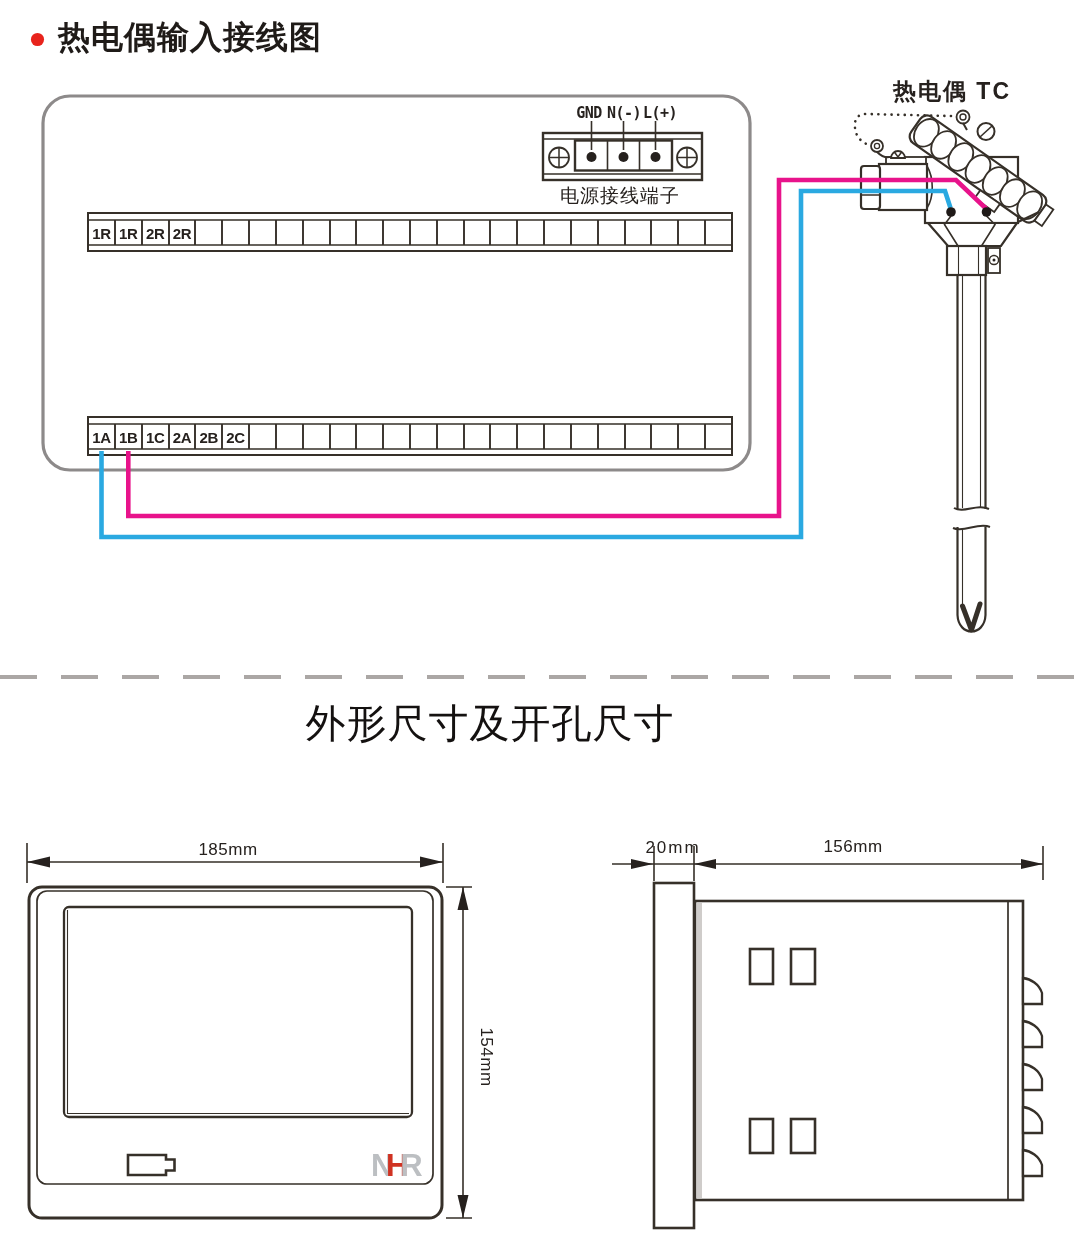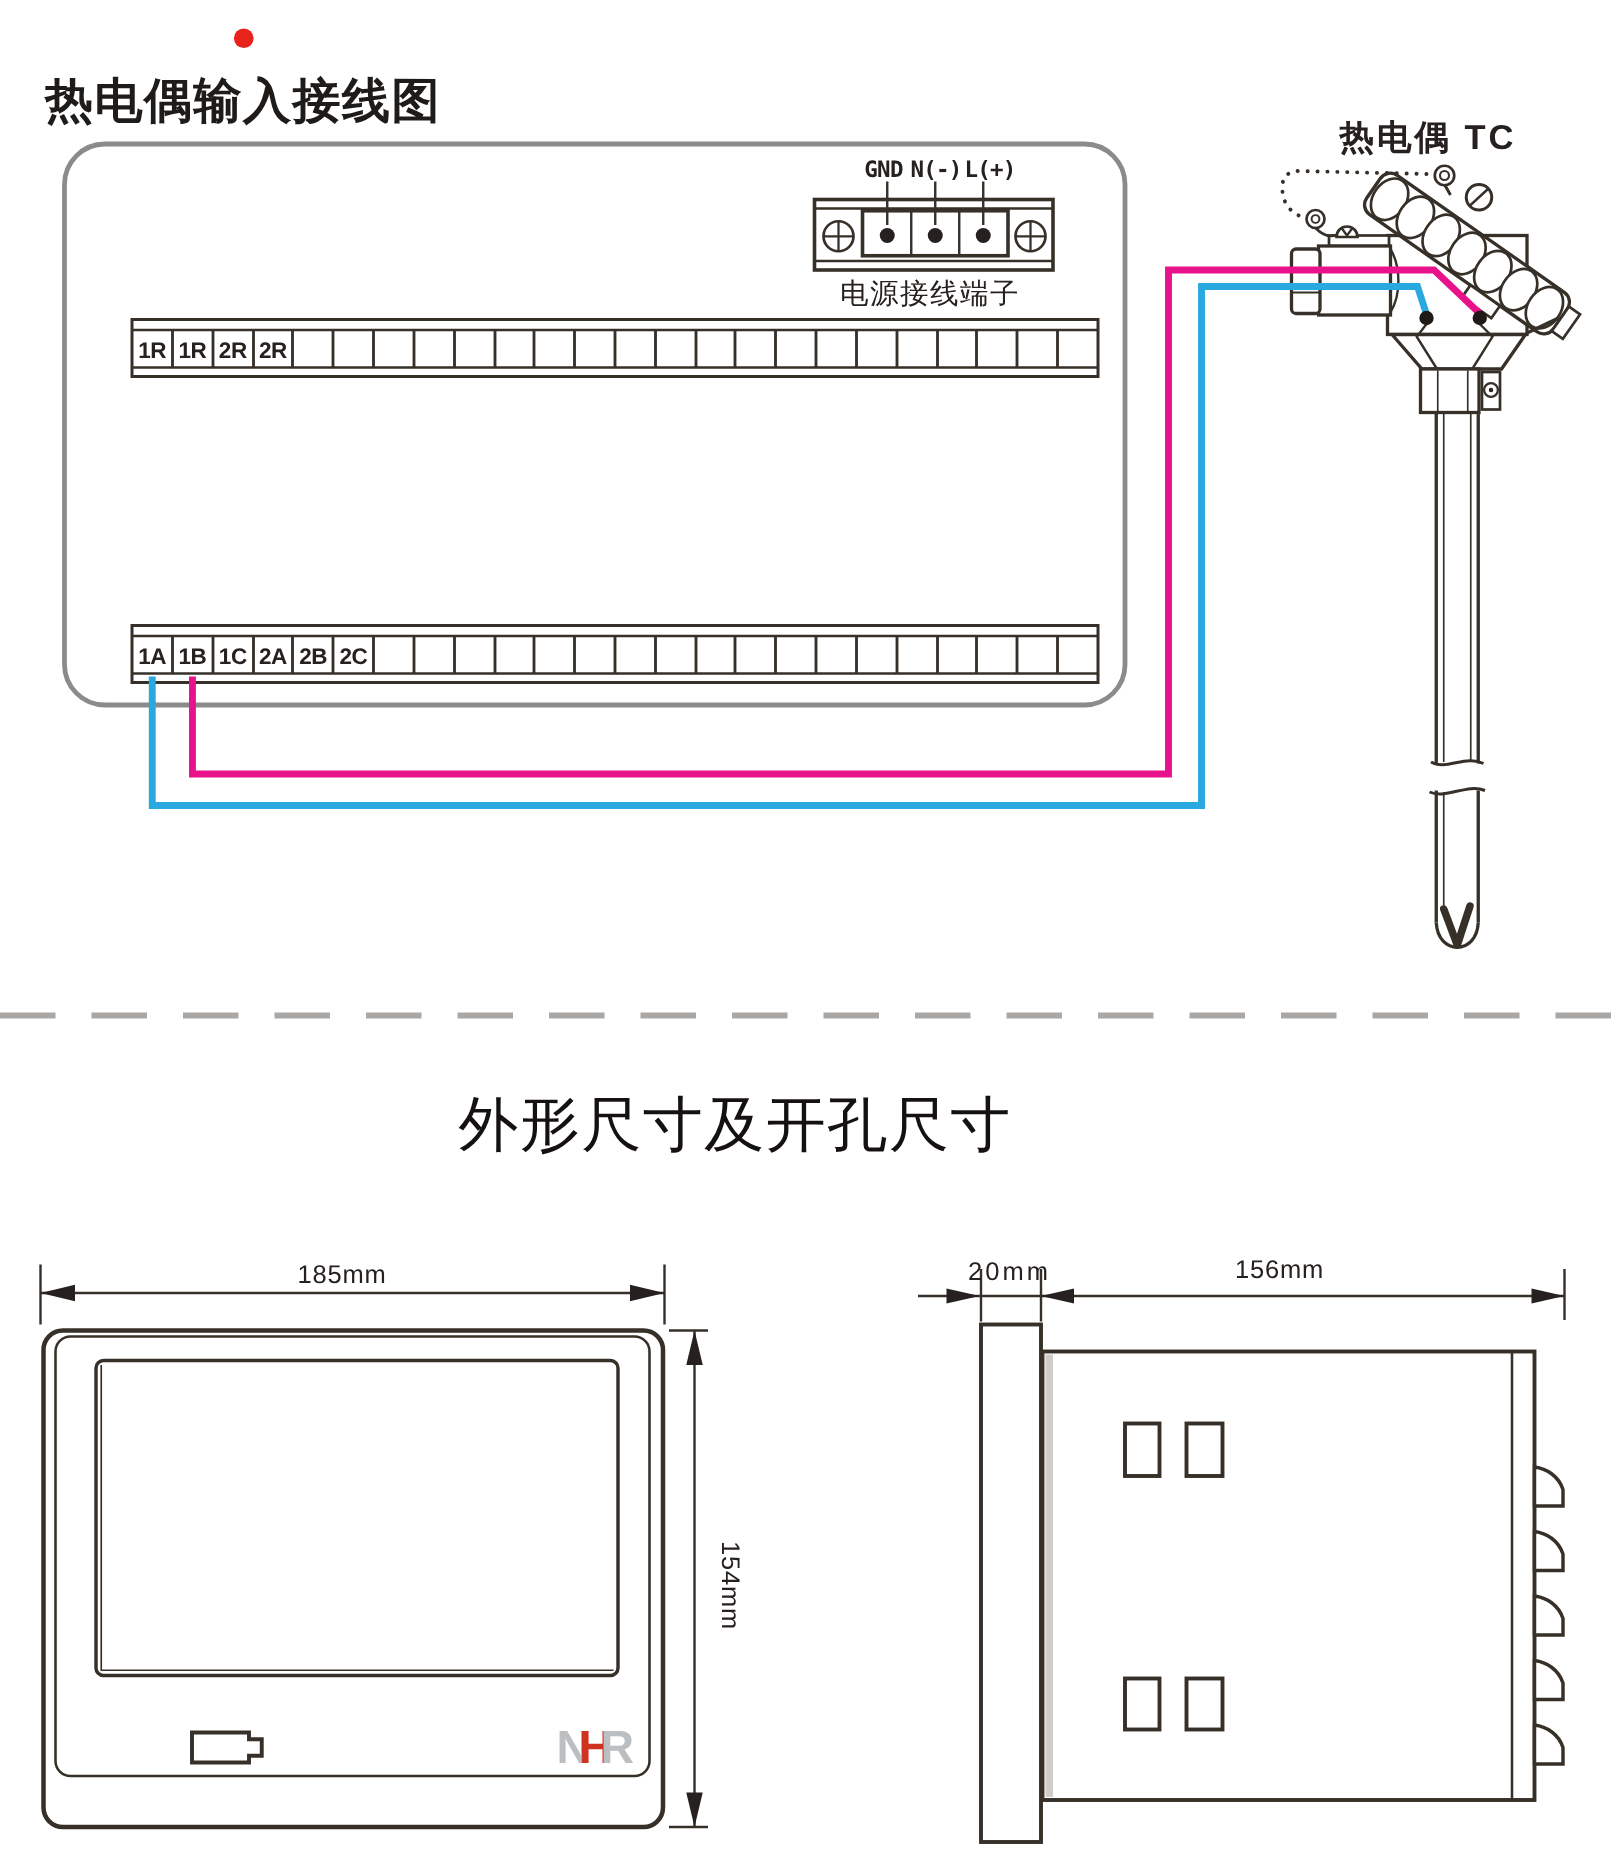--- a/index.html
+++ b/index.html
@@ -1,23 +1,23 @@
 <!DOCTYPE html>
 <html><head>
 <meta charset="utf-8">
 <style>
   html,body{margin:0;padding:0;background:#ffffff;}
   .page{position:relative;width:1080px;height:1246px;background:#ffffff;overflow:hidden;
         font-family:"Liberation Sans",sans-serif;}
-  .sec1-header{position:absolute;left:30px;top:16px;display:flex;align-items:center;gap:13px;flex-direction:column;}
+  .sec1-header{position:absolute;left:30px;top:16px;display:flex;align-items:center;gap:13px;}
   .sec1-header h1{margin:0;font-size:32px;font-weight:600;color:#1f1b18;letter-spacing:1px;
         font-family:"Liberation Sans",sans-serif;}
   .bullet-svg{width:15px;height:15px;display:block;margin-top:2px;}
   .diagram1{position:absolute;left:0;top:0;width:1080px;height:700px;}
-  .sec2-title{position:absolute;left:0;top:722px;width:980px;text-align:center;
+  .sec2-title{position:absolute;left:0;top:696px;width:980px;text-align:center;
         font-size:40px;font-weight:500;color:#141110;letter-spacing:1px;}
   .diagram2{position:absolute;left:0;top:800px;width:1080px;height:446px;}
   
   .tlbl{font:700 15px "Liberation Sans",sans-serif;fill:#26211e;letter-spacing:-0.3px;}
   .plbl{font:700 15px "DejaVu Sans Mono",monospace;fill:#26211e;letter-spacing:-0.5px;}
   .cap1{font:500 19px "Liberation Sans",sans-serif;fill:#26211e;letter-spacing:1px;}
   .tcl{font:600 23px "Liberation Sans",sans-serif;fill:#26211e;letter-spacing:2px;}
   .dim{font:500 17px "Liberation Sans",sans-serif;fill:#26211e;letter-spacing:0.5px;}
   .dimw{font:500 17px "Liberation Sans",sans-serif;fill:#26211e;letter-spacing:2px;}
   .logo{font:700 31px "Liberation Sans",sans-serif;letter-spacing:-3.5px;}

